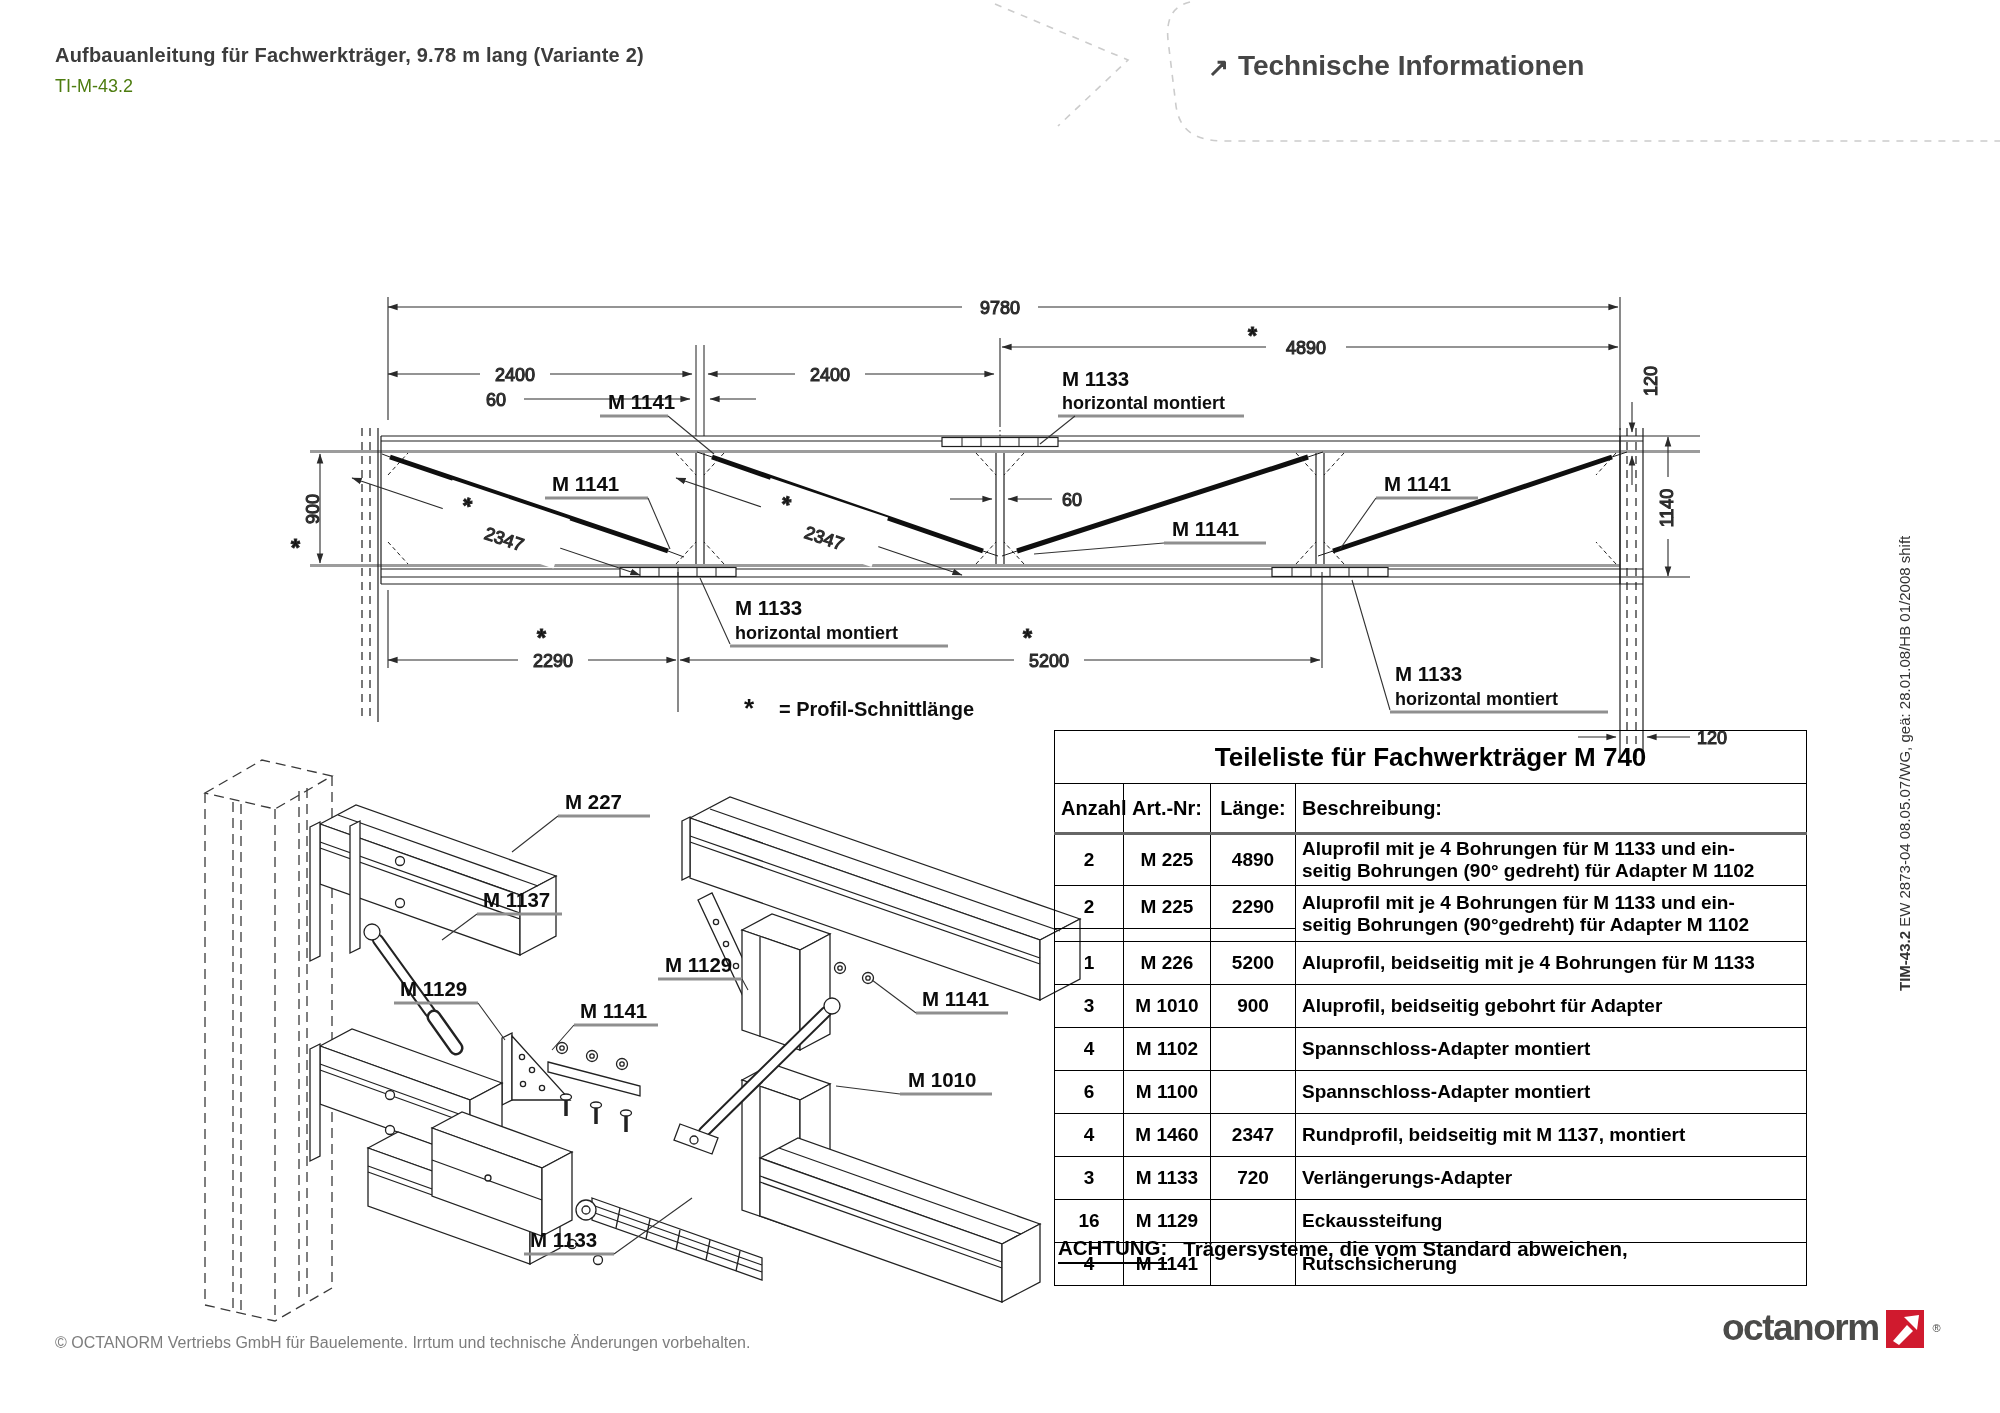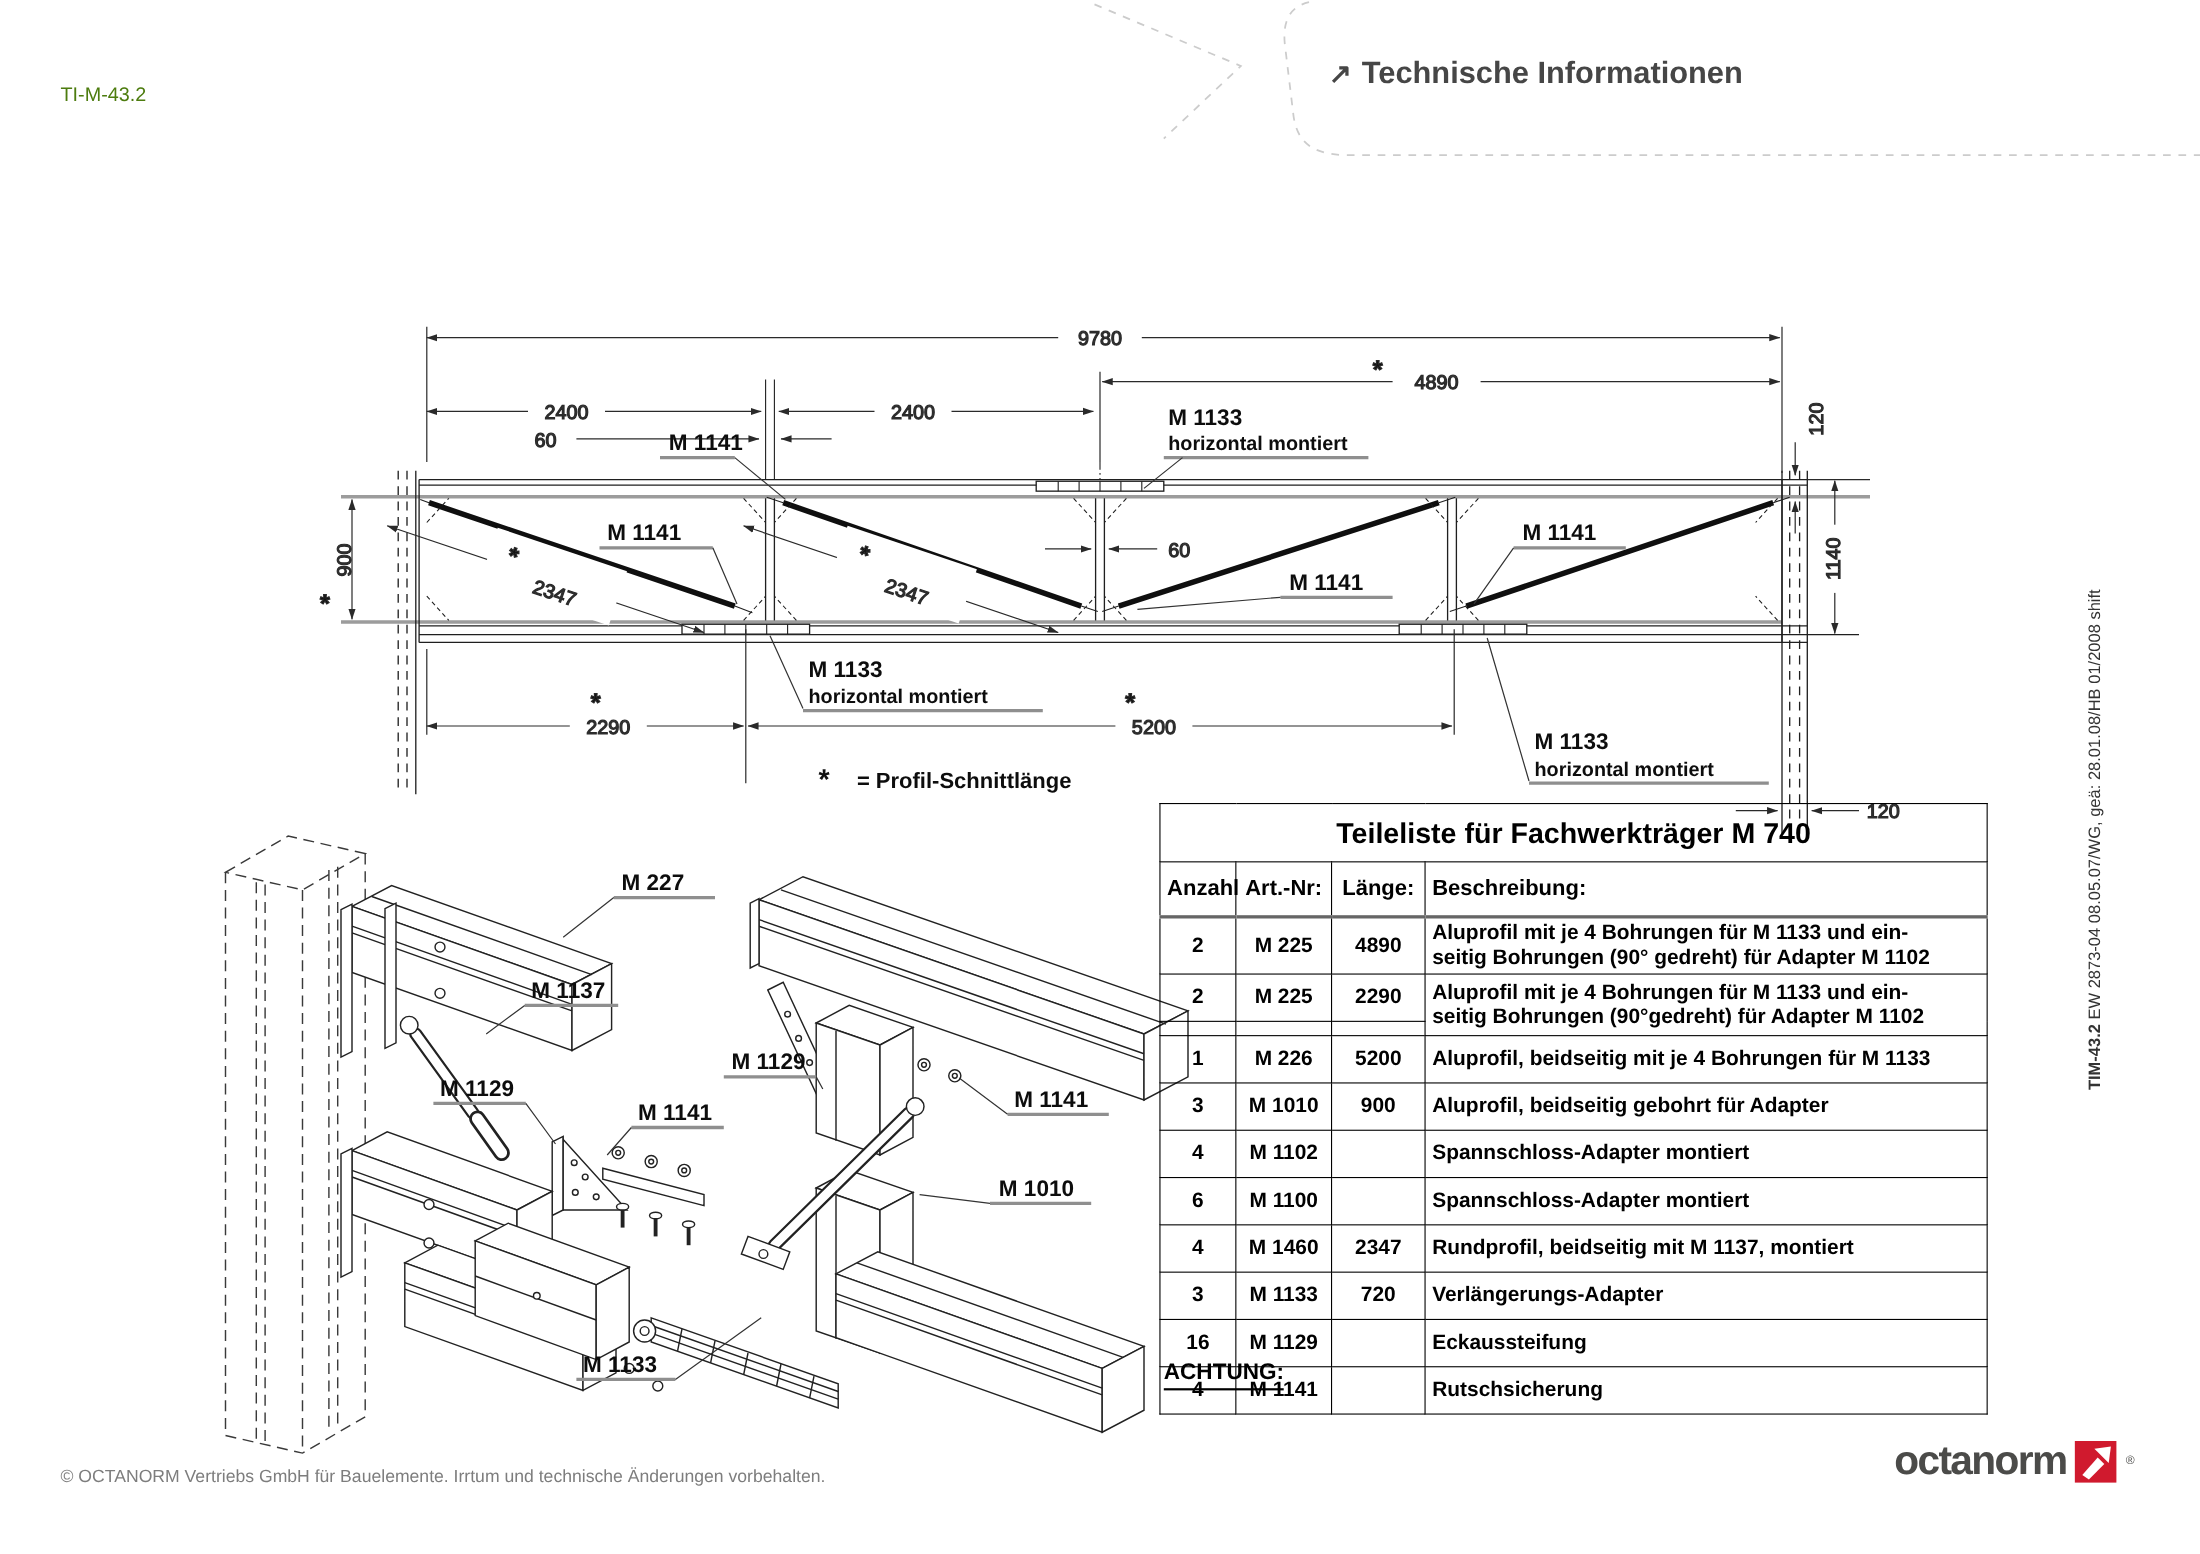--- a/index.html
+++ b/index.html
@@ -345,20 +345,21 @@
       <text class="mlabel" x="400" y="996">M 1129</text>
       <text class="mlabel" x="665" y="972">M 1129</text>
       <text class="mlabel" x="580" y="1018">M 1141</text>
       <text class="mlabel" x="922" y="1006">M 1141</text>
       <text class="mlabel" x="908" y="1087">M 1010</text>
       <text class="mlabel" x="530" y="1247">M 1133</text>
     </g>
   </g>
 </svg>
 
+  <div class="ov doc-title">Aufbauanleitung für Fachwerkträger, 9.78 m lang (Variante 2)</div>
   <div class="ov doc-id">TI-M-43.2</div>
   <div class="ov section-head">
     <span class="arr">↗</span>
     <span>Technische Informationen</span>
   </div>
 
   <table class="ptable">
     <colgroup>
         <col style="width:69px">
         <col style="width:87px">
@@ -445,20 +446,21 @@
       <td class="c">M 1141</td>
       <td class="c"></td>
       <td class="desc">Rutschsicherung</td>
     </tr>
   </tbody>
     </table>
 
   <div class="ov warning">
     <span class="wl">ACHTUNG:</span>
     <span class="wt">
+      <div>Trägersysteme, die vom Standard abweichen,</div>
     </span>
   </div>
 
   <div class="ov revision">
     <b>TIM-43.2</b><span> EW 2873-04 08.05.07/WG, geä: 28.01.08/HB  01/2008 shift</span>
   </div>
 
   <div class="ov copyright">© OCTANORM Vertriebs GmbH für Bauelemente. Irrtum und technische Änderungen vorbehalten.</div>
   <div class="ov logo">
     <span class="wordmark">octanorm</span>

